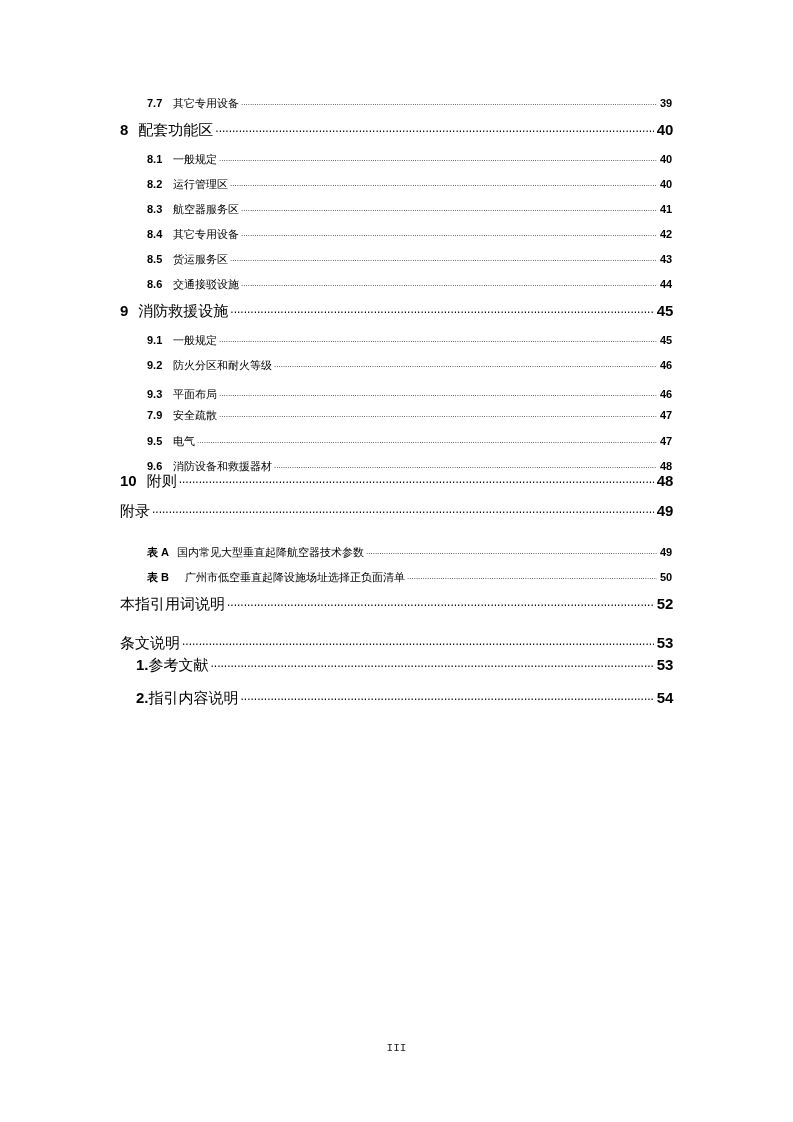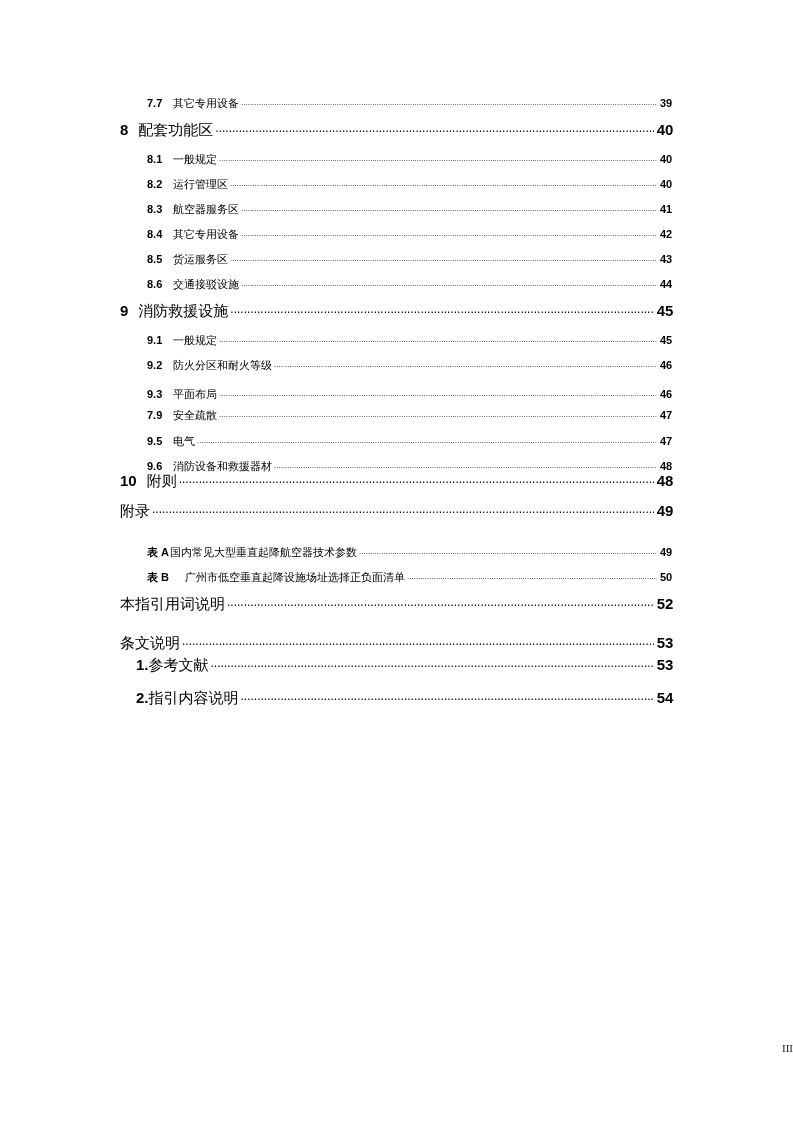--- a/index.html
+++ b/index.html
@@ -23,22 +23,22 @@
   
   .l1 { left: 120px; width: 554px; font-size: 15px; height: 20px; }
   .l1 .num { margin-right: 10px; }
   .l1 .leader { font-size: 12px; letter-spacing: 1.2px; }
   .l1 .page { font-size: 15px; min-width: 18px; }
 
   .l1b { left: 136px; width: 538px; font-size: 15px; height: 20px; }
   .l1b .leader { font-size: 12px; letter-spacing: 1.2px; }
   .l1b .page { font-size: 15px; min-width: 18px; }
 
-  .footer { position: absolute; top: 1042px; left: 0; width: 793px; text-align: right;
-            font-family: Liberation Serif, serif; font-size: 11px; color: #222; }
+  .footer { position: absolute; top: 1042px; left: 0; width: 793px; text-align: center;
+            font-family: Liberation Mono, monospace; font-size: 11px; color: #222; }
 </style>
 </head>
 <body>
 
 <div class="toc">
 
   <div class="row l2" style="top:96px">
     <span class="num">7.7</span>
     <span class="title">其它专用设备</span>
     <span class="leader"></span>
@@ -150,21 +150,21 @@
     <span class="page">48</span>
   </div>
 
   <div class="row l1" style="top:502px">
     <span class="title">附录</span>
     <span class="leader"></span>
     <span class="page">49</span>
   </div>
 
   <div class="row l2" style="top:545px">
-    <span class="num" style="width:auto;margin-right:1px">表 A</span>
+    <span class="num" style="width:auto;margin-right:8px">表 A</span>
     <span class="title">国内常见大型垂直起降航空器技术参数</span>
     <span class="leader"></span>
     <span class="page">49</span>
   </div>
 
   <div class="row l2" style="top:570px">
     <span class="num" style="width:auto;margin-right:16px">表 B</span>
     <span class="title">广州市低空垂直起降设施场址选择正负面清单</span>
     <span class="leader"></span>
     <span class="page">50</span>

